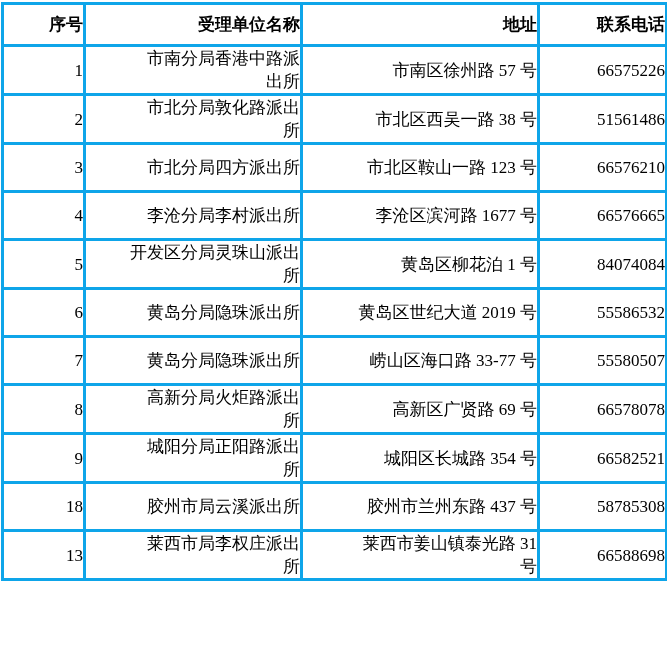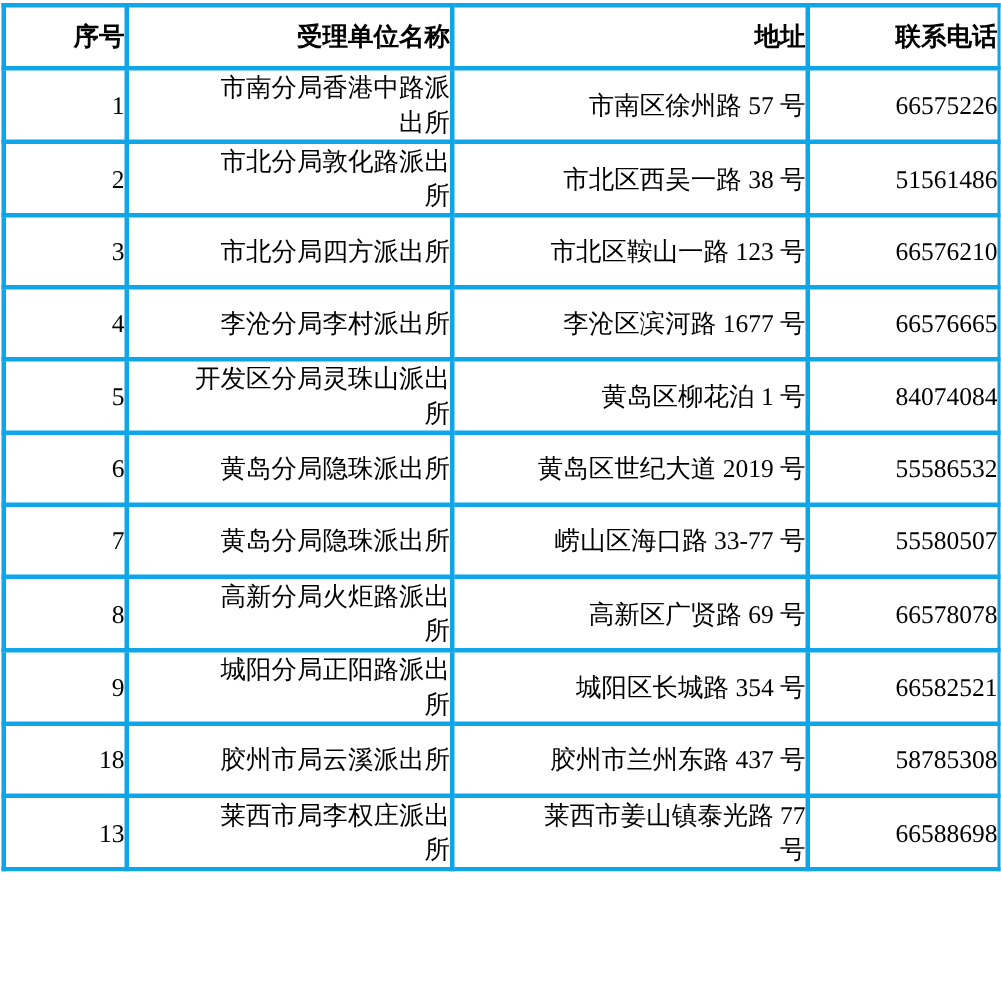--- a/index.html
+++ b/index.html
@@ -141,18 +141,18 @@
     <td class="c-name">胶州市局云溪派出所</td>
     <td class="c-addr">胶州市兰州东路 437 号</td>
     <td class="c-phone">58785308</td>
   </tr>
 
 
   <tr>
     <td class="c-serial">13</td>
     <td class="c-name">莱西市局李权庄派出
 所</td>
-    <td class="c-addr">莱西市姜山镇泰光路 77
+    <td class="c-addr">莱西市姜山镇泰光路 31
 号</td>
     <td class="c-phone">66588698</td>
   </tr>
 </tbody>
 </table>
 
 </body></html>

